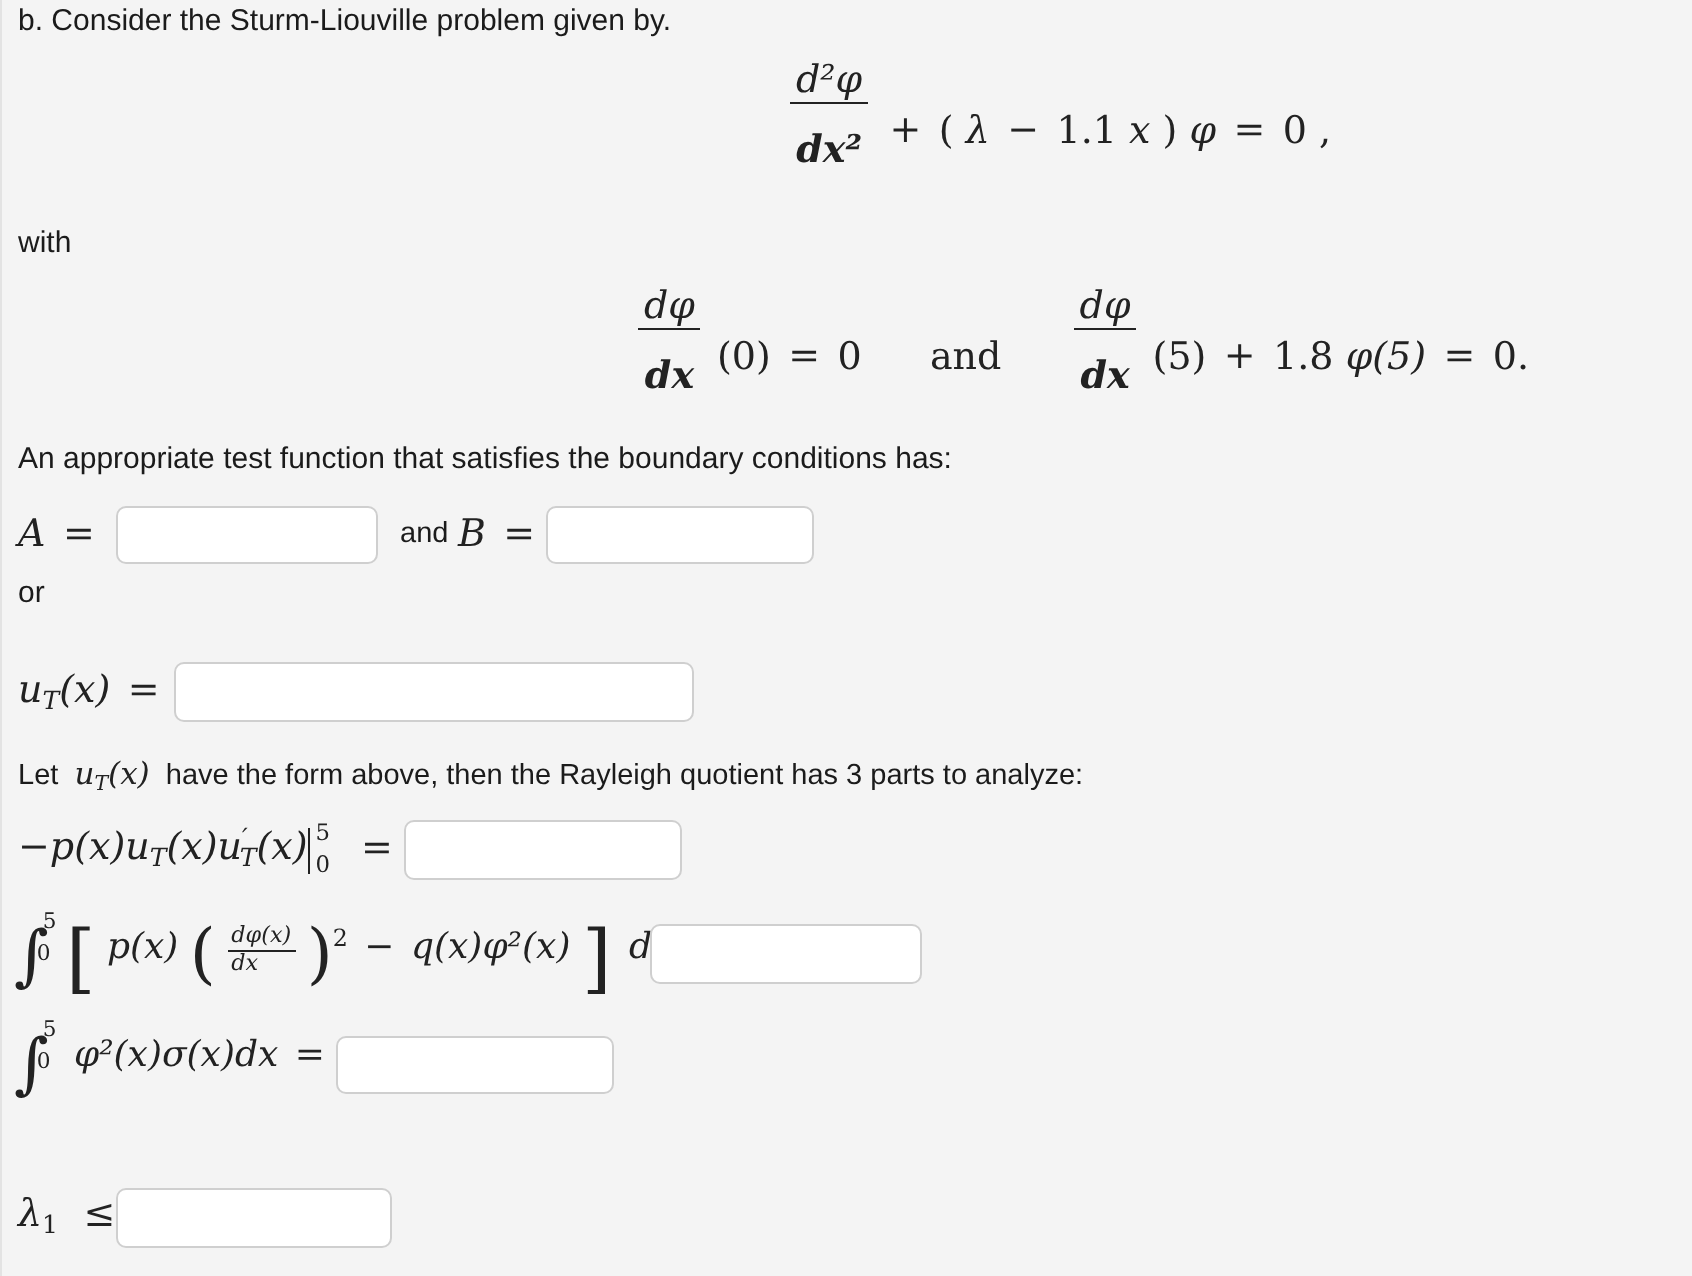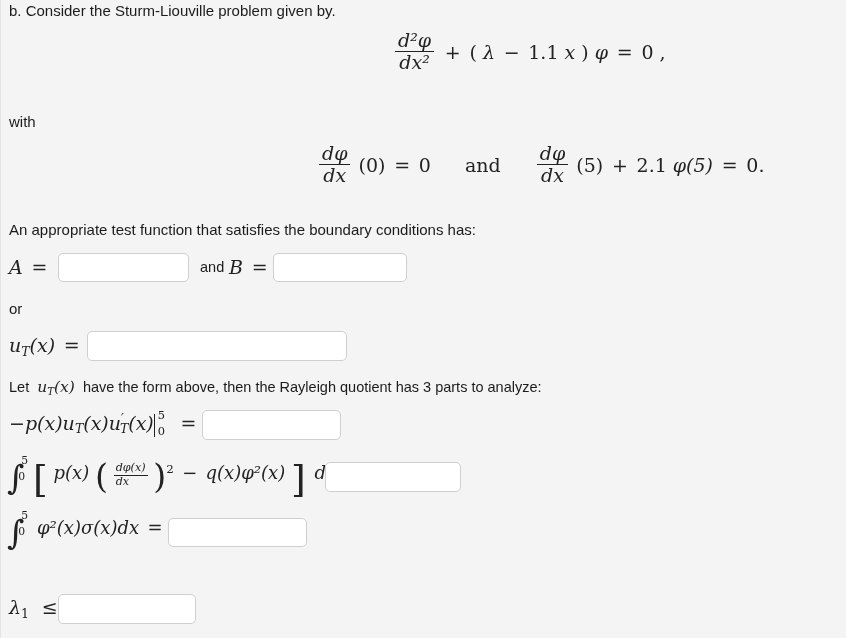--- a/index.html
+++ b/index.html
@@ -39,22 +39,23 @@
   .frac {
     display: inline-block;
     vertical-align: -0.52em;
     text-align: center;
     line-height: 1.12;
     margin: 0 2px;
   }
   .frac > .num { display: block; padding: 0 3px; }
   .frac > .den {
     display: block;
-    padding: 0 3px;
+    padding: 13px 3px;
     border-top: 1.1px solid #222;
+    font-weight: bold;
   }
 
   sub.sb { font-size: .66em; vertical-align: -0.28em; font-style: italic; }
   sup.sp { font-size: .66em; vertical-align: 0.52em; font-style: normal; }
 
   
   .intg {
     display: inline-block;
     position: relative;
     vertical-align: -0.2em;
@@ -200,42 +201,42 @@
     <span class="mn">0</span>
     <span style="display:inline-block;width:22px;"></span>
     <span class="mn" style="font-family:'DejaVu Serif',serif;">and</span>
     <span style="display:inline-block;width:22px;"></span>
     <span class="frac">
       <span class="num mi">dφ</span>
       <span class="den mi">dx</span>
     </span>
     <span class="mn">(5)</span>
     <span class="mo">+</span>
-    <span class="mn">2.1</span>
+    <span class="mn">1.8</span>
     <span class="mi">φ(5)</span>
     <span class="mo">=</span>
     <span class="mn">0.</span>
   </div>
 
   <div class="prose" style="left:8px; top:221px;">An appropriate test function that satisfies the boundary conditions has:</div>
 
   <div class="eqrow math" style="left:8px; top:256px; font-size:19px;">
     <span class="mi">A</span>
     <span class="mo">=</span>
   </div>
   <input class="ansbox" style="left: 57px; top: 253px; width: 131px; height: 29px;" type="text" placeholder="">
 
   <div class="eqrow" style="left:199px; top:259px;">and</div>
   <div class="eqrow math" style="left:228px; top:256px; font-size:19px;">
     <span class="mi">B</span>
     <span class="mo">=</span>
   </div>
   <input class="ansbox" style="left: 272px; top: 253px; width: 134px; height: 29px;" type="text" placeholder="">
 
-  <div class="prose" style="left:8px; top:300px;">or</div>
+  <div class="prose" style="left:8px; top:288px;">or</div>
 
   <div class="eqrow math" style="left:8px; top:334px; font-size:19px;">
     <span class="mi">u</span><sub class="sb">T</sub><span class="mi">(x)</span>
     <span class="mo">=</span>
   </div>
   <input class="ansbox" style="left: 86px; top: 331px; width: 260px; height: 30px;" type="text" placeholder="">
 
   <div class="eqrow" style="left:8px; top:378px;">
     <span>Let</span>
     <span class="math inline-math-sm" style="margin:0 4px;"><span class="mi">u</span><sub class="sb">T</sub><span class="mi">(x)</span></span>

